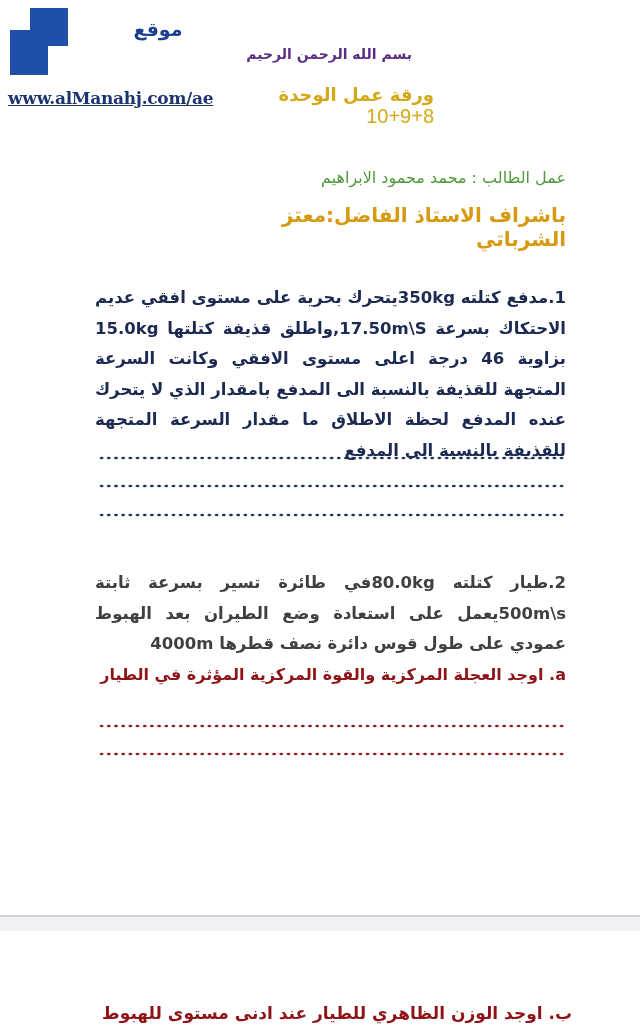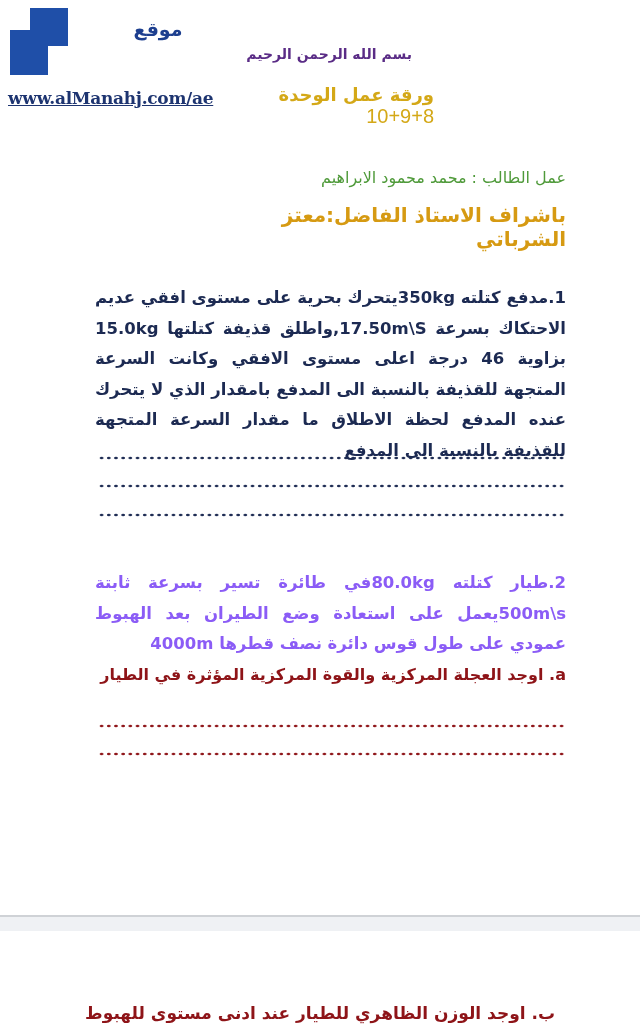--- a/index.html
+++ b/index.html
@@ -34,31 +34,31 @@
   .ws-title .num { font-family:"Liberation Sans",sans-serif; font-weight:normal; font-size:20px; }
 
   .student { position:absolute; left:260px; top:168px; width:306px; text-align:right;
     font-size:16px; color:#4f9a3a; direction:rtl; }
   .supervisor { position:absolute; left:260px; top:203px; width:306px; text-align:right;
     font-size:20px; color:#d69a12; direction:rtl; font-weight:bold; }
 
   .q { position:absolute; left:95px; width:471px; direction:rtl; text-align:justify;
     font-weight:bold; font-size:16.5px; line-height:30.5px; }
   .q1 { top:283px; color:#1c2a52; }
-  .q2 { top:568px; color:#8b5cf6; }
+  .q2 { top:568px; color:#404040; }
   .q2a { position:absolute; left:95px; top:665px; width:471px; direction:rtl; text-align:right;
     font-weight:bold; font-size:16px; color:#8e1418; }
 
   .dots { position:absolute; left:98px; width:466px; height:4px;
     background-image:radial-gradient(circle, currentColor 1.4px, transparent 1.6px);
     background-size:7.2px 4px; background-repeat:repeat-x; }
   .dots-navy { color:#1c2a52; }
   .dots-red { color:#8e1418; }
 
-  .q-next { position:absolute; left:159px; top:1003px; width:396px; direction:rtl; text-align:right;
+  .q-next { position:absolute; left:176px; top:1003px; width:396px; direction:rtl; text-align:right;
     font-weight:bold; font-size:17px; color:#8e1418; white-space:nowrap; }
 </style>
 </head>
 <body>
 
 <div class="page1">
 
   <div class="logo">
     <div class="sq1"></div>
       <div class="sq2"></div>

